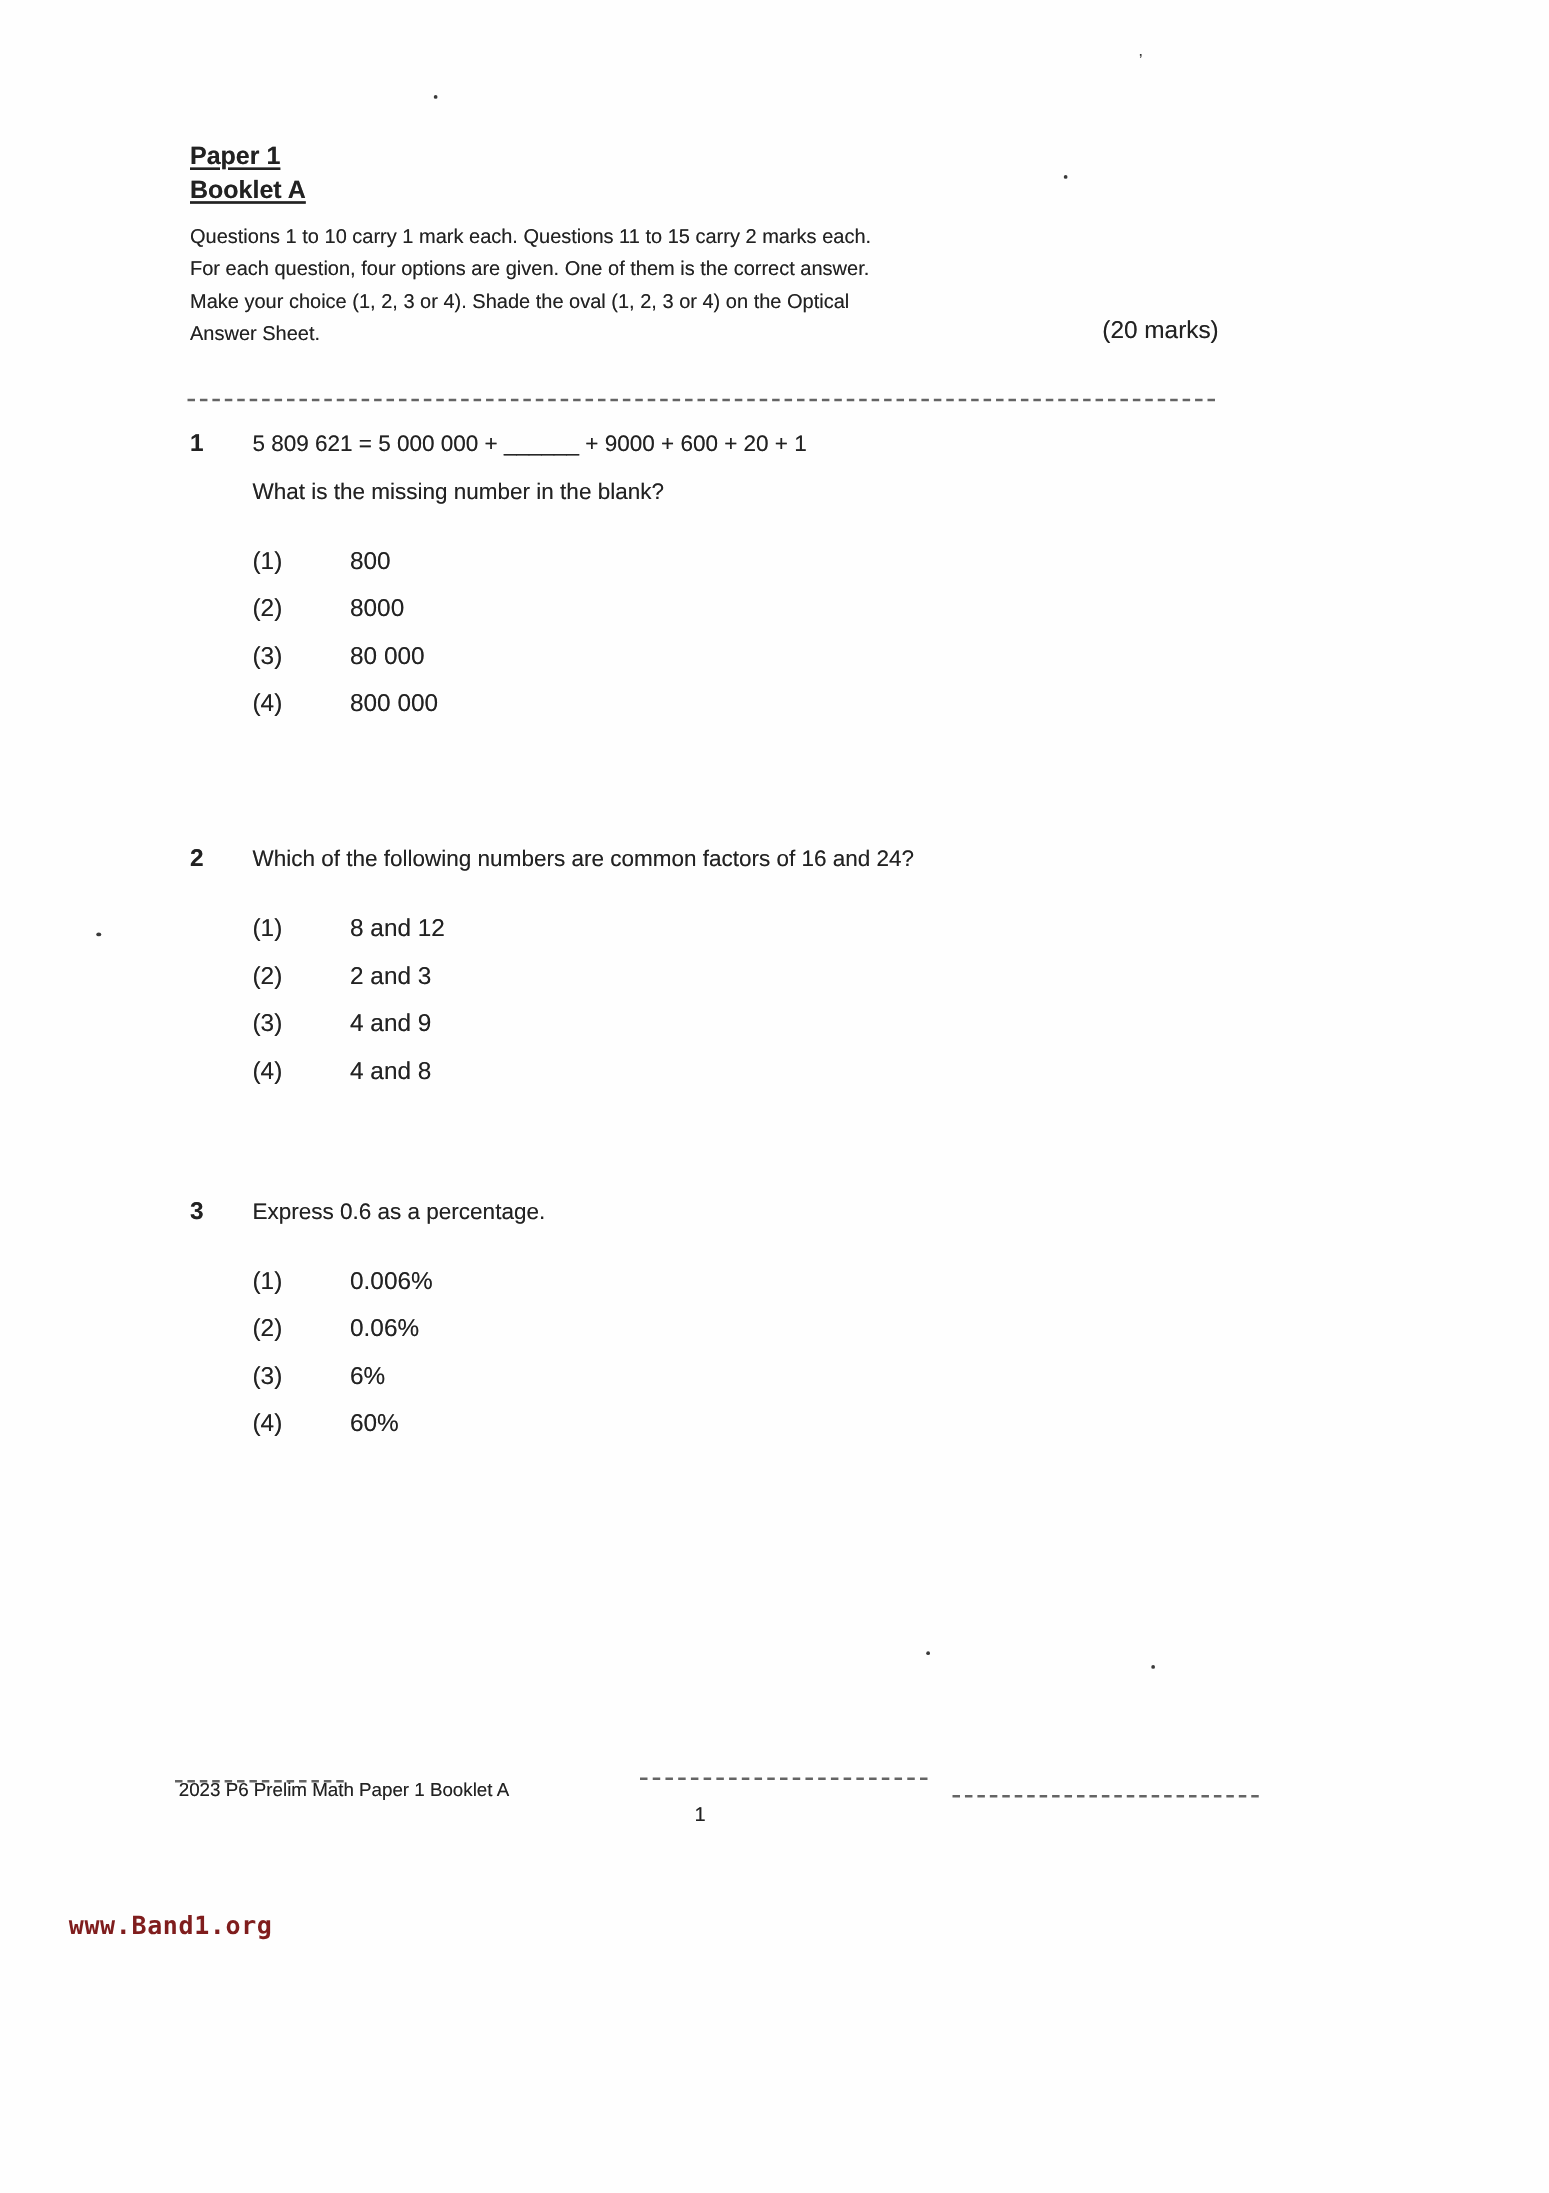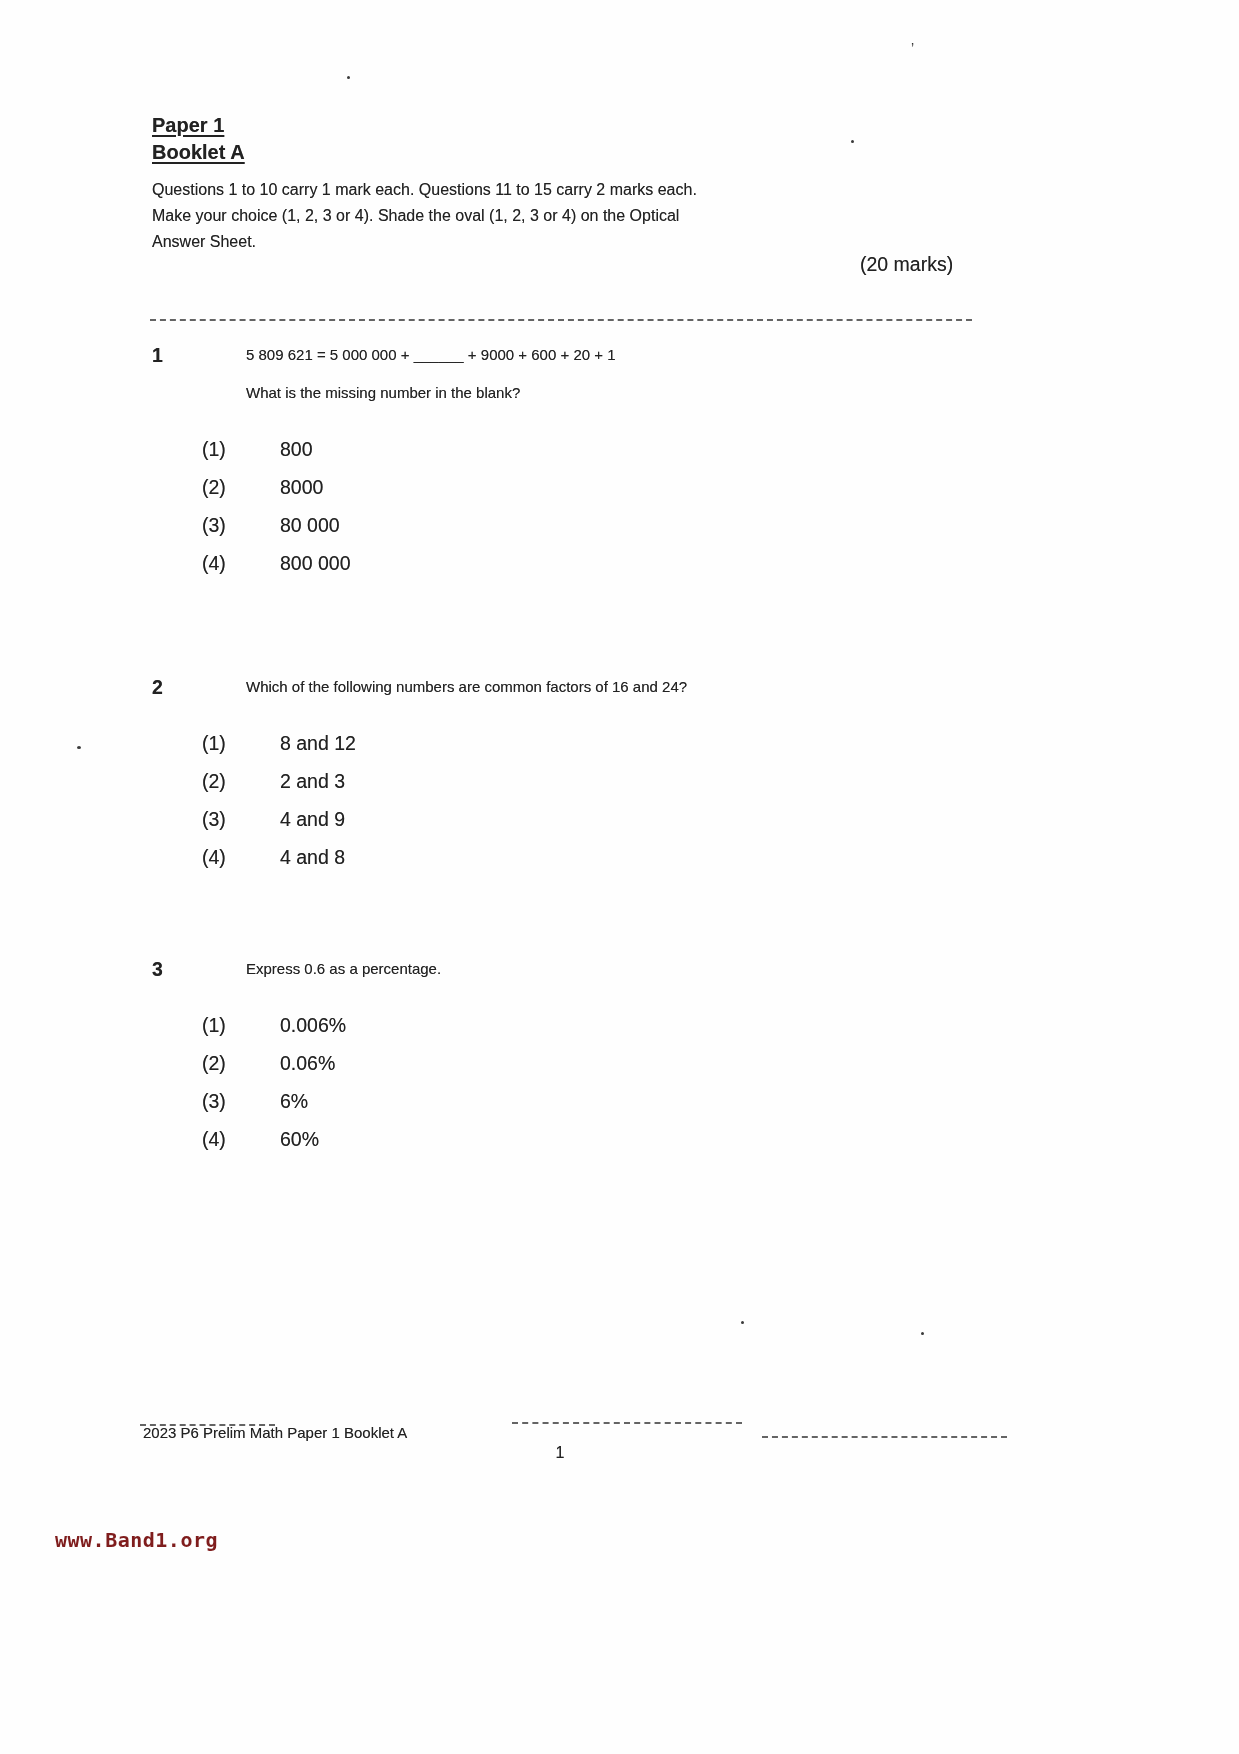--- a/index.html
+++ b/index.html
@@ -23,33 +23,33 @@
     font-size:20px; font-weight:700;
     text-decoration:underline; text-underline-offset:3px;
     line-height:27px;
   }
   .instructions { margin-top:11px; }
   .instr-line {
     font-size:16px; line-height:26px; white-space:nowrap;
   }
   .marks {
     position:absolute; top:253px; left:860px; width:115px;
-    font-size:19.5px; text-align:left; white-space:nowrap;
+    font-size:19.5px; text-align:right; white-space:nowrap;
   }
 
   
   .dash { position:absolute; border-top:2.5px dashed #4a4a4a; opacity:.85; }
   .dash-thin { border-top-width:2px; }
 
   
   .question { position:absolute; left:152px; width:860px; }
   .q-row { display:flex; }
   .q-num { width:50px; font-weight:700; font-size:19.5px; line-height:26px; flex:0 0 50px; }
   .q-body { flex:1; }
-  .q-line { font-size:15px; line-height:26px; margin-bottom:12px; white-space:nowrap;margin-left:44px; }
+  .q-line { font-size:18px; line-height:26px; margin-bottom:12px; white-space:nowrap; }
   .options { margin-top:30px; }
   .option { display:flex; line-height:26px; margin-bottom:12px; }
   .opt-label { width:78px; flex:0 0 78px; font-size:19.5px; }
   .opt-text { font-size:19.5px; white-space:nowrap;text-align:right; }
 
   
   .page-number {
     position:absolute; top:1444px; left:0; width:1120px;
     text-align:center; font-size:16px;
   }
@@ -72,20 +72,21 @@
 </head>
 <body>
 
 <div class="page">
 
   <header class="doc-header">
     <div class="hdr-title txt">Paper 1</div>
     <div class="hdr-title txt">Booklet A</div>
     <div class="instructions">
       <div class="instr-line txt">Questions 1 to 10 carry 1 mark each.  Questions 11 to 15 carry 2 marks each.</div>
+      <div class="instr-line txt">For each question, four options are given.  One of them is the correct answer.</div>
       <div class="instr-line txt">Make your choice (1, 2, 3 or 4).  Shade the oval (1, 2, 3 or 4) on the Optical</div>
       <div class="instr-line txt">Answer Sheet.</div>
     </div>
   </header>
   <div class="marks txt">(20 marks)</div>
 
   <div class="dash" style="top:319px; left:150px; width:822px;"></div>
 
   <section class="question" style="top:342px;">
     <div class="q-row">

